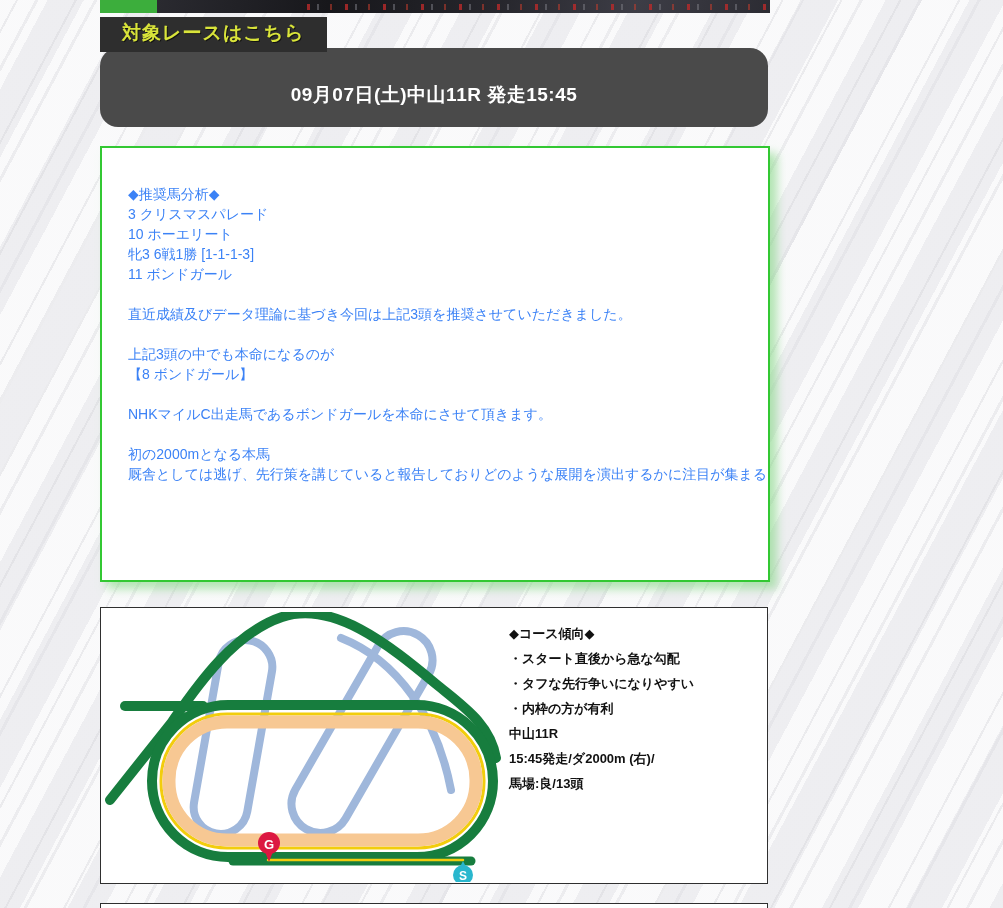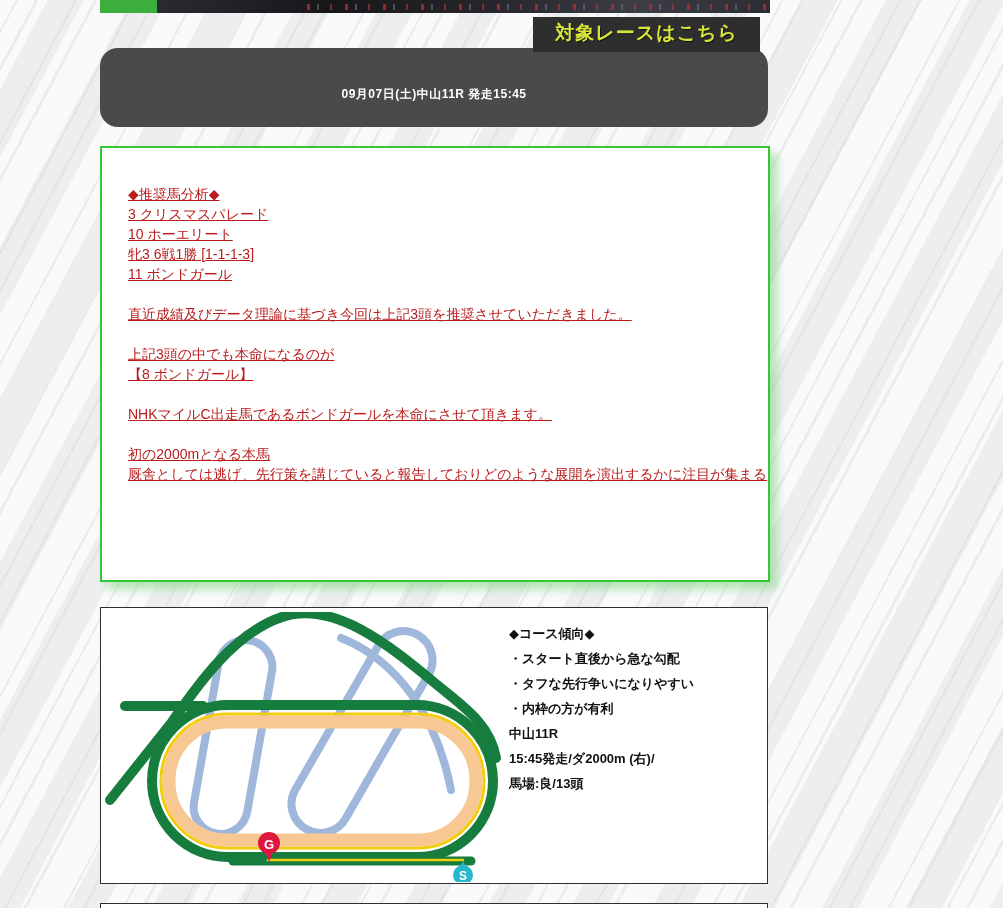--- a/index.html
+++ b/index.html
@@ -23,38 +23,38 @@
     background-image:
       repeating-linear-gradient(90deg, rgba(186,42,42,0.8) 0 3px, rgba(0,0,0,0) 3px 10px,
         rgba(120,120,128,0.55) 10px 12px, rgba(0,0,0,0) 12px 23px,
         rgba(196,60,44,0.55) 23px 25px, rgba(0,0,0,0) 25px 38px),
       linear-gradient(100deg,#2a2a30 0%,#17171b 28%,#26262c 55%,#3d3d46 78%,#2c2c33 100%);
     background-size:470px 6px,100% 100%;
     background-position:150px 4px,0 0;
     background-repeat:no-repeat,no-repeat;
   }
   
-  .badge-row { position:absolute; left:90px; top:17px; width:670px; text-align:right; z-index:3; }
+  .badge-row { position:absolute; left:100px; top:17px; width:670px; text-align:left; z-index:3; }
   .badge {
     display:inline-block; background:#2e2e2e; color:#d9e43a;
     font-size:19px; font-weight:bold; letter-spacing:1px;
     padding:3px 22px 6px; text-shadow:1px 1px 0 rgba(0,0,0,0.6);
   }
   .race-box {
     position:absolute; left:100px; top:48px; width:668px; height:79px;
     background:#4a4a4a; border-radius:18px; z-index:2;
     display:flex; align-items:center; justify-content:center; padding-top:14px;
-    color:#ffffff; font-size:12px; font-weight:bold; letter-spacing:0.5px;
+    color:#ffffff; font-size:19px; font-weight:bold; letter-spacing:0.5px;
   }
   
   .analysis-box {
     position:absolute; left:100px; top:146px; width:670px; height:436px;
     background:#ffffff; border:2px solid #32c832;
     box-shadow:7px 7px 9px rgba(130,215,130,0.6);
-    padding:36px 26px 0; font-size:14px; line-height:20px; color:#b91c1c;text-decoration:underline;
+    padding:36px 26px 0; font-size:14px; line-height:20px; color:#3b82f6;
   }
   .an-line { white-space:nowrap; }
   .an-gap { height:20px; }
   
   .course-box {
     position:absolute; left:100px; top:607px; width:668px; height:277px;
     background:#ffffff; border:1px solid #2f2f2f;
   }
   .course-map { position:absolute; left:4px; top:4px; }
   .course-text {

